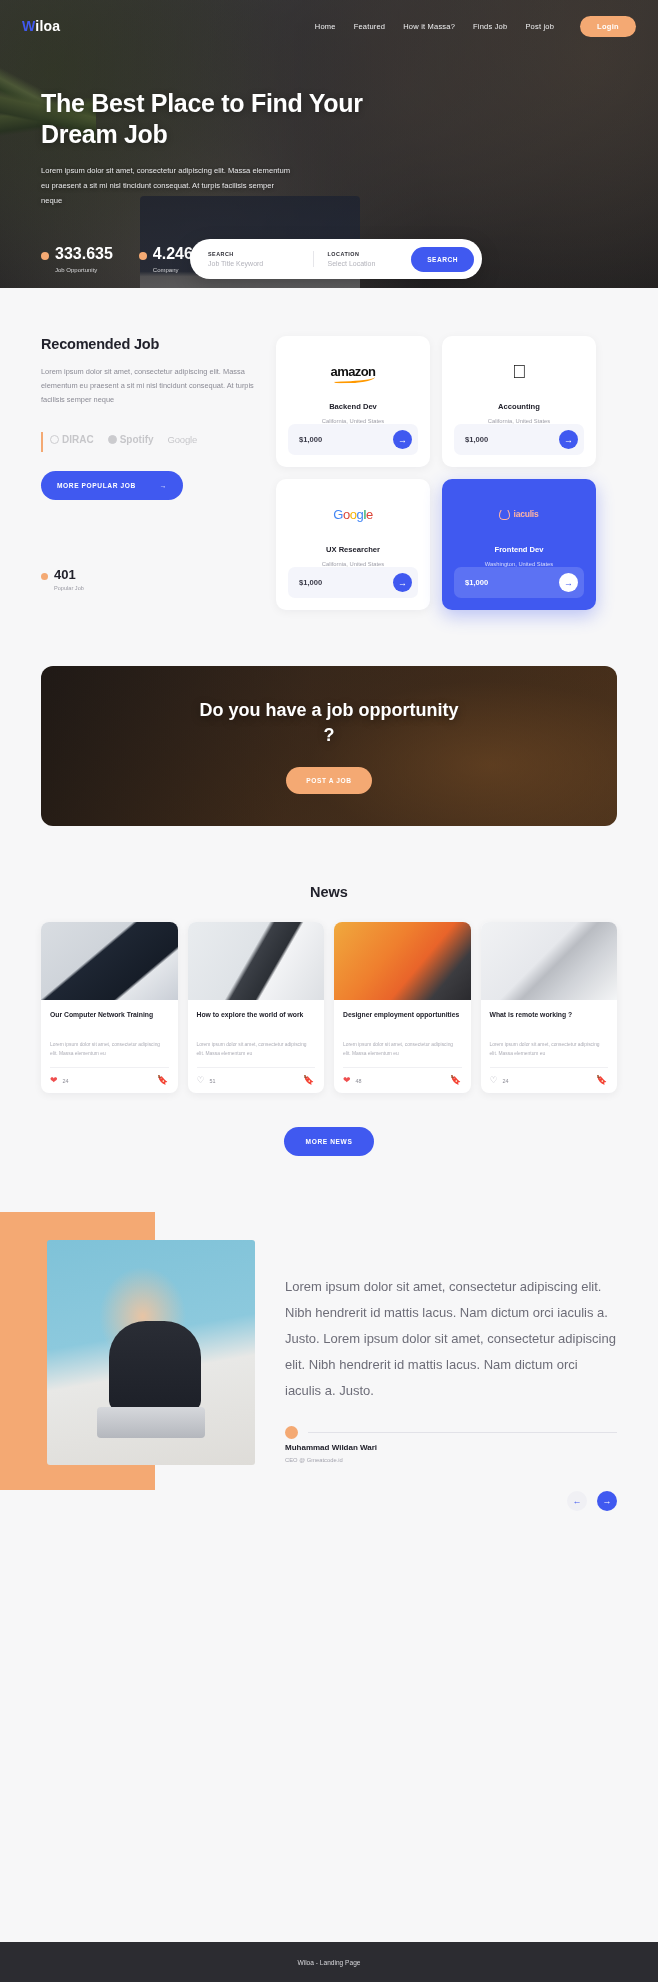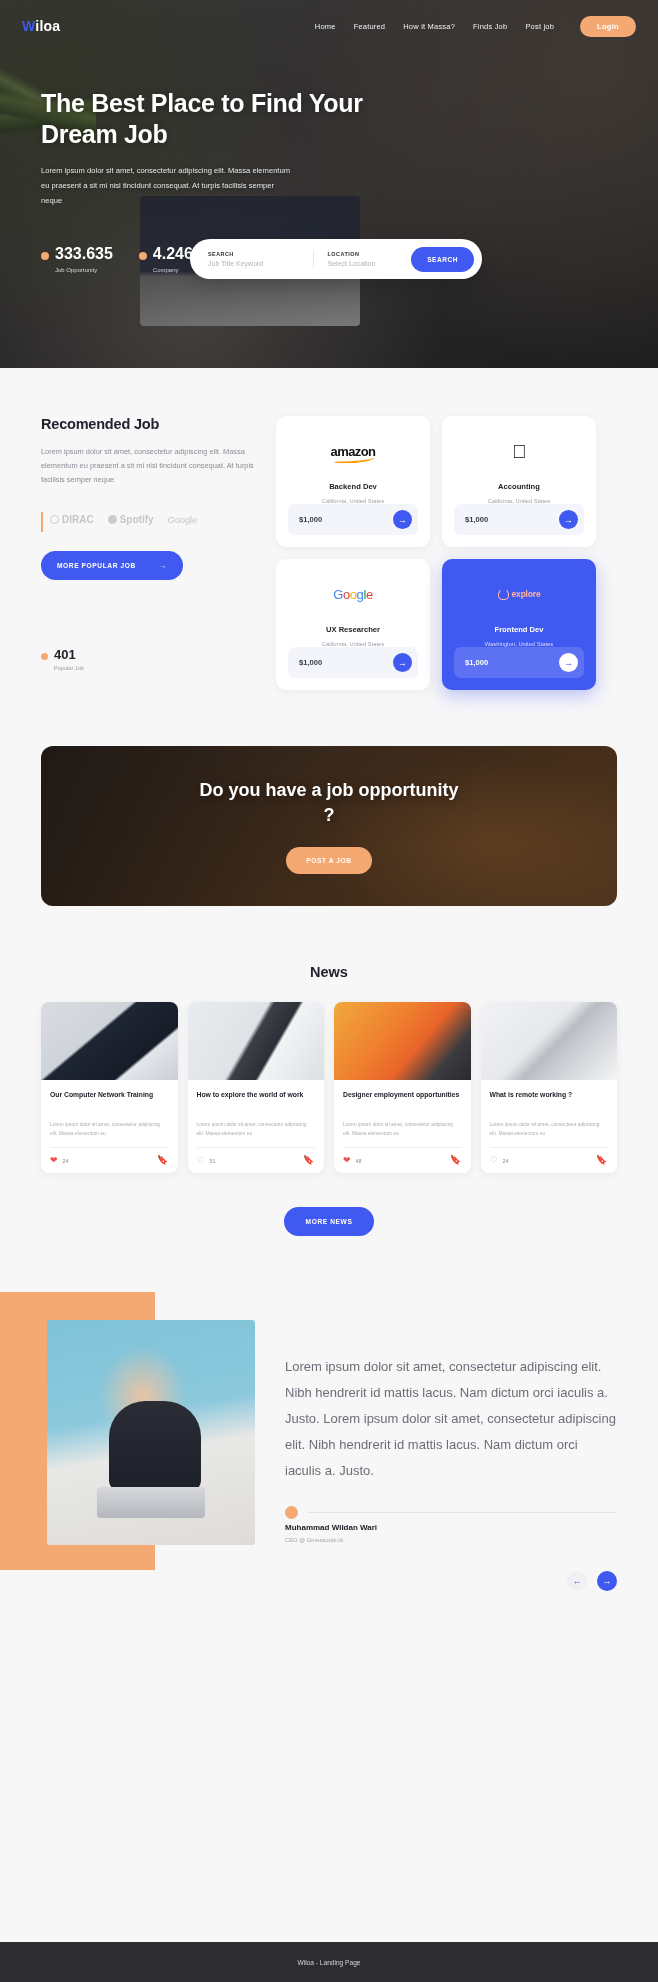--- a/index.html
+++ b/index.html
@@ -6,21 +6,21 @@
   html, body { background: #ffffff; }
   body {
     width: 658px; height: 1982px; position: relative; overflow: hidden;
     font-family: "Liberation Sans", sans-serif;
     color: #22223b;
   }
   .page { width: 658px; height: 1982px; position: relative; background: #f7f7f8; }
 
   
   .hero {
-    position: relative; width: 658px; height: 368px; overflow: hidden;
+    position: relative; width: 658px; height: 288px; overflow: hidden;
     background:
       radial-gradient(ellipse 210px 180px at 620px 120px, #7a6a5a 0%, rgba(60,50,44,0) 70%),
       radial-gradient(ellipse 140px 160px at 430px 150px, #6d6054 0%, rgba(50,44,40,0) 72%),
       radial-gradient(ellipse 120px 240px at 40px 120px, #4a5a33 0%, rgba(40,48,28,0) 70%),
       linear-gradient(160deg, #6f6f6c 0%, #55524e 35%, #3e3b38 70%, #2e2b29 100%);
   }
   .hero-photo {
     position: absolute; inset: 0;
     background:
       linear-gradient(95deg, rgba(30,30,32,0.30) 0%, rgba(28,28,30,0.55) 45%, rgba(22,22,24,0.62) 100%),
@@ -372,21 +372,21 @@
           <div class="job-foot">
             <span class="job-price">$1,000</span>
             <button class="arrow-btn">→</button>
           </div>
         </div>
 
         <div class="job-card featured">
           <div class="logo-box">
             <span class="airbnb-logo">
               <span class="airbnb-mark"></span>
-              <span class="airbnb-word">explore</span>
+              <span class="airbnb-word">iaculis</span>
             </span>
           </div>
           <div class="job-role">Frontend Dev</div>
           <div class="job-loc">Washington, United States</div>
           <div class="job-foot">
             <span class="job-price">$1,000</span>
             <button class="arrow-btn">→</button>
           </div>
         </div>
       </div>

